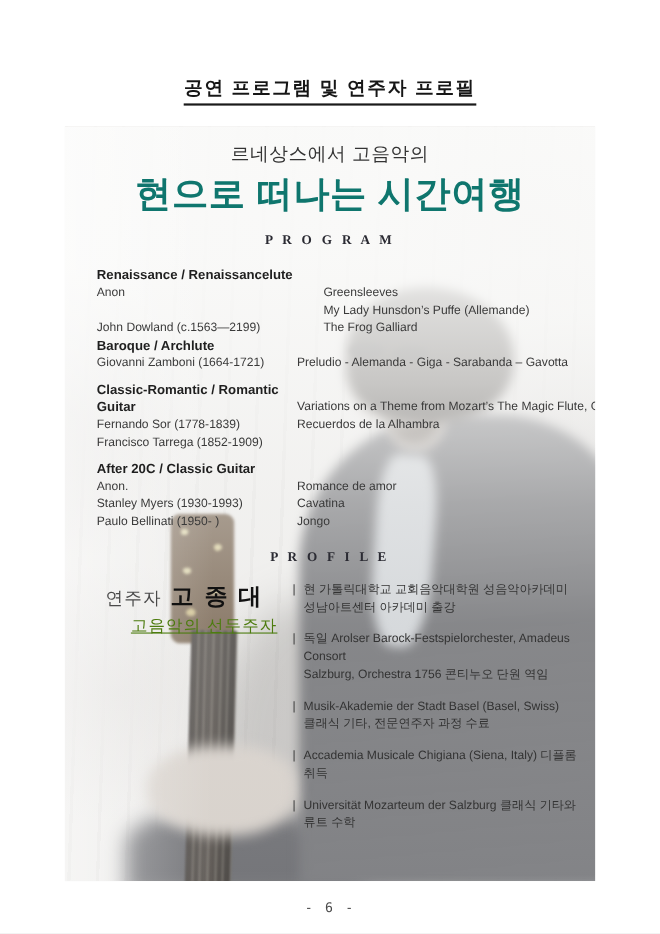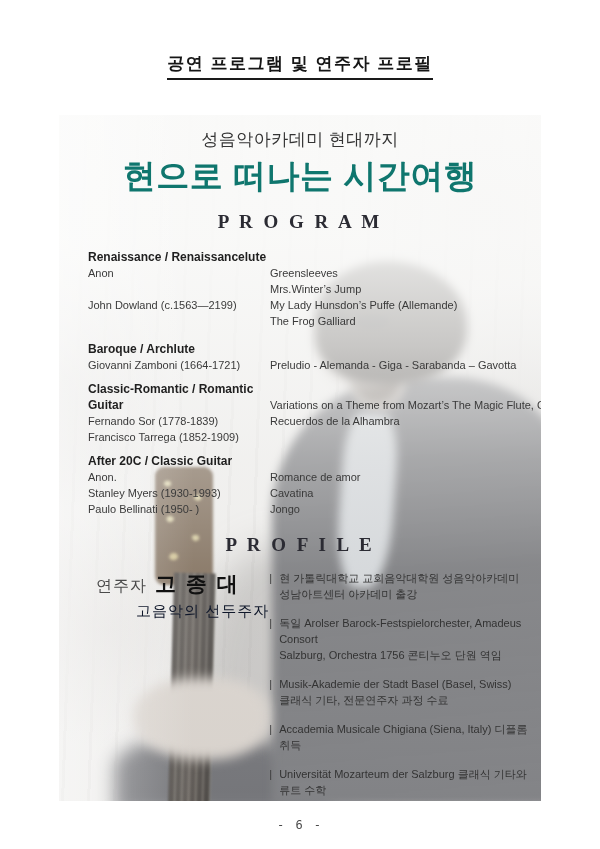--- a/index.html
+++ b/index.html
@@ -2,21 +2,21 @@
 <html><head>
 <meta charset="utf-8">
 <style>
   html,body{margin:0;padding:0;background:#888;}
   .page{
     position:relative;width:600px;height:849px;background:#ffffff;
     font-family:"Liberation Sans",sans-serif;color:#2d2d2d;overflow:hidden;
     margin:0 auto;
   }
   
-  .doc-title-wrap{position:absolute;top:52px;left:0;width:100%;text-align:center;}
+  .doc-title-wrap{position:absolute;top:68px;left:0;width:100%;text-align:center;}
   .doc-title{
     display:inline-block;font-size:17px;font-weight:bold;letter-spacing:1.5px;color:#161616;
     border-bottom:2px solid #1a1a1a;padding-bottom:3px;
   }
   
   .poster{
     position:absolute;left:59px;top:115px;width:482px;height:686px;
     background:#ebe9e7;overflow:hidden;
   }
   .photo{position:absolute;inset:0;overflow:hidden;}
@@ -66,38 +66,38 @@
         rgba(248,248,247,0.72) 34%,
         rgba(246,246,245,0.45) 50%,
         rgba(244,244,243,0.26) 66%,
         rgba(242,242,241,0.16) 100%);
   }
   
   .content{position:relative;z-index:2;padding-top:13px;}
   .subtitle{text-align:center;font-size:17px;color:#343434;letter-spacing:0.5px;}
   .main-title{text-align:center;font-size:33px;font-weight:bold;color:#0f766e;letter-spacing:0.5px;margin-top:3px;}
   .serif-heading{
-    text-align:center;font-family:"Liberation Serif",serif;font-size:19px;color:#2b2b33;
+    text-align:center;font-family:"Liberation Serif",serif;font-size:12px;color:#2b2b33;
     letter-spacing:3px;margin-top:12px;font-weight:bold;
   }
   .prog{padding-left:29px;padding-right:8px;margin-top:16px;font-size:11px;line-height:16px;color:#3a3a3a;}
   .section{display:flex;align-items:flex-start;margin-bottom:8px;}
-  .section.first{margin-bottom:12px;}
+  .section.first{margin-bottom:0;gap:24px;}
   .sec-left{width:182px;flex:0 0 182px;}
   .sec-right{flex:1;padding-top:16px;min-width:0;}
   .era{font-weight:bold;font-size:12px;color:#1f1f1f;}
   .line{min-height:16px;white-space:nowrap;}
   .spacer{height:16px;}
   .profile-heading{margin-top:17px;}
   .profile-row{display:flex;align-items:flex-start;margin-top:14px;padding-right:8px;}
   .profile-left{flex:0 0 170px;padding-left:37px;}
   .name-line{white-space:nowrap;}
   .perf-label{font-size:16px;color:#4a4a4a;letter-spacing:1px;}
   .perf-name{font-size:21px;font-weight:bold;color:#111;letter-spacing:2px;margin-left:8px;}
-  .tagline{font-size:15px;color:#0f172a;letter-spacing:1px;margin-top:4px;margin-left:40px;white-space:nowrap;}
+  .tagline{font-size:15px;color:#4d7c0f;letter-spacing:1px;margin-top:4px;margin-left:23px;white-space:nowrap;text-decoration:underline;}
   .profile-right{flex:1;min-width:0;font-size:11px;line-height:16px;color:#333;}
   .p-item{display:flex;margin-bottom:13px;}
   .pipe{flex:0 0 10px;color:#3a3a3a;}
   .p-text{white-space:pre-line;}
   
   .page-number{
     position:absolute;left:0;bottom:17px;width:100%;text-align:center;
     font-family:"DejaVu Sans Mono",monospace;font-size:12px;color:#4a4a4a;letter-spacing:2px;
   }
 </style>
@@ -123,36 +123,35 @@
       <div class="face"></div>
       <div class="hair"></div>
       <div class="glasses"></div>
       <div class="pegbox"></div>
       <div class="lute-neck"></div>
       <div class="hand"></div>
       <div class="fade"></div>
     </div>
 
     <div class="content">
-      <div class="subtitle">성음악아카데미 현대까지</div>
+      <div class="subtitle">르네상스에서 고음악의</div>
       <div class="main-title">현으로 떠나는 시간여행</div>
       <div class="serif-heading">P R O G R A M</div>
 
       <div class="prog">
 
         <div class="section first">
           <div class="sec-left">
             <div class="era">Renaissance  /  Renaissancelute</div>
             <div class="line">Anon</div>
             <div class="spacer"></div>
             <div class="line">John Dowland (c.1563—2199)</div>
           </div>
           <div class="sec-right">
             <div class="line">Greensleeves</div>
-            <div class="line">Mrs.Winter’s Jump</div>
             <div class="line">My Lady Hunsdon’s Puffe (Allemande)</div>
             <div class="line">The Frog Galliard</div>
           </div>
         </div>
 
         <div class="section">
           <div class="sec-left">
             <div class="era">Baroque   /  Archlute</div>
             <div class="line">Giovanni Zamboni (1664-1721)</div>
           </div>

